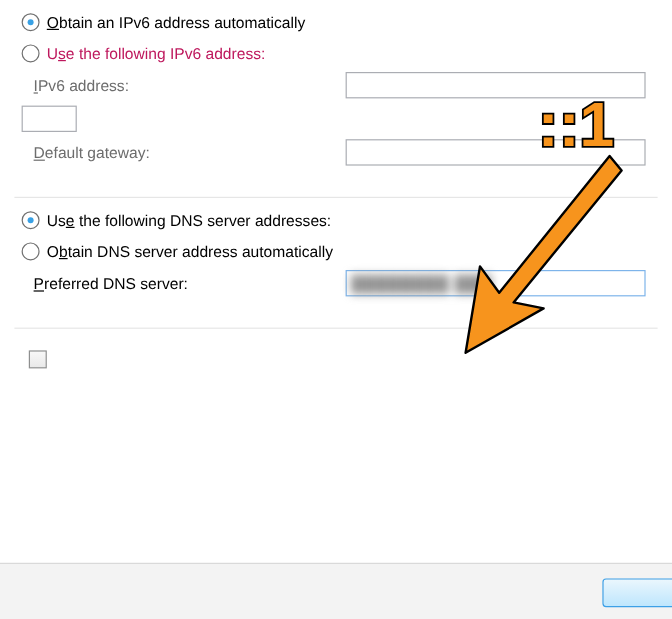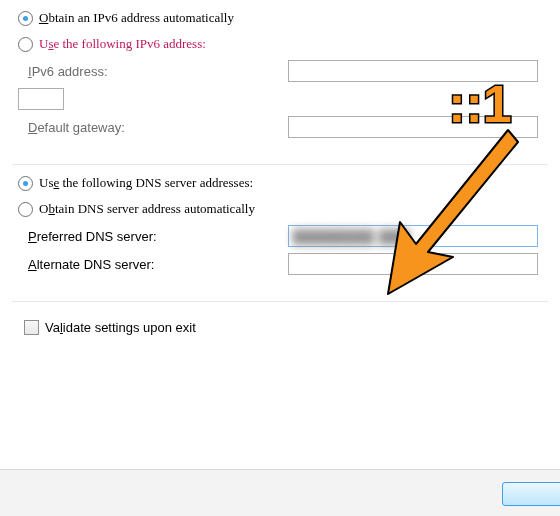--- a/index.html
+++ b/index.html
@@ -1,18 +1,18 @@
 <!DOCTYPE html>
 <html><head>
 <meta charset="utf-8">
 <style>
   html,body{margin:0;padding:0;font-family:"Segoe UI",Tahoma,sans-serif;font-size:13px;color:#000;background:#fff;}
   .panel{width:560px;height:516px;position:relative;box-sizing:border-box;background:#fff;overflow:hidden;}
   .group{margin:8px 12px 0 12px;padding:0 6px 6px 6px;}
-  .radio-row{display:flex;align-items:center;height:20px;margin:4px 0 6px 0;font-family:Liberation Serif, serif;}
+  .radio-row{display:flex;align-items:center;height:20px;margin:4px 0 6px 0;}
   .radio{width:13px;height:13px;border:1px solid #707070;border-radius:50%;margin-right:6px;display:inline-flex;align-items:center;justify-content:center;background:#fff;}
   .radio.selected::after{content:"";width:5px;height:5px;border-radius:50%;background:#39a1e5;}
   .radio-label{}
   .radio-label.dim{color:#be185d;}
   .ul{text-decoration:underline;}
   .field-row{display:flex;align-items:center;margin:6px 0;justify-content:space-between;}
   .field-label{width:260px;padding-left:10px;color:#6d6d6d;}
   .field-label.active{color:#000;}
   .input{height:22px;border:1px solid #abadb3;background:#fff;box-sizing:border-box;padding:2px 4px;font:inherit;}
   .input.wide{flex:1;margin-right:4px;}
@@ -67,31 +67,26 @@
     <div class="radio-row">
       <span class="radio"></span>
       <span class="radio-label">O<span class="ul">b</span>tain DNS server address automatically</span>
     </div>
     <div class="field-row">
       <span class="field-label active"><span class="ul">P</span>referred DNS server:</span>
       <div class="input wide focus-input" style="display:flex;align-items:center;">
         <span class="blur">████████ ███</span>
       </div>
     </div>
-    <div class="field-row">
-      <span class="field-label active"><span class="ul">A</span>lternate DNS server:</span>
-      <input class="input wide" value="" style="">
-    </div>
   </div>
 
   <hr class="sep">
 
   <div class="check-row">
     <span class="check"></span>
-    <span>Va<span class="ul">l</span>idate settings upon exit</span>
   </div>
 
   <div class="footer">
     <div class="ok-btn"></div>
   </div>
 
   <svg class="annot" width="180" height="230">
     <text x="112" y="50" class="annot-text" text-anchor="middle">::1</text>
     <polygon class="arrow" points="140,58 150,70 60,180 85,185 20,222 32,150 48,172"></polygon>
   </svg>

